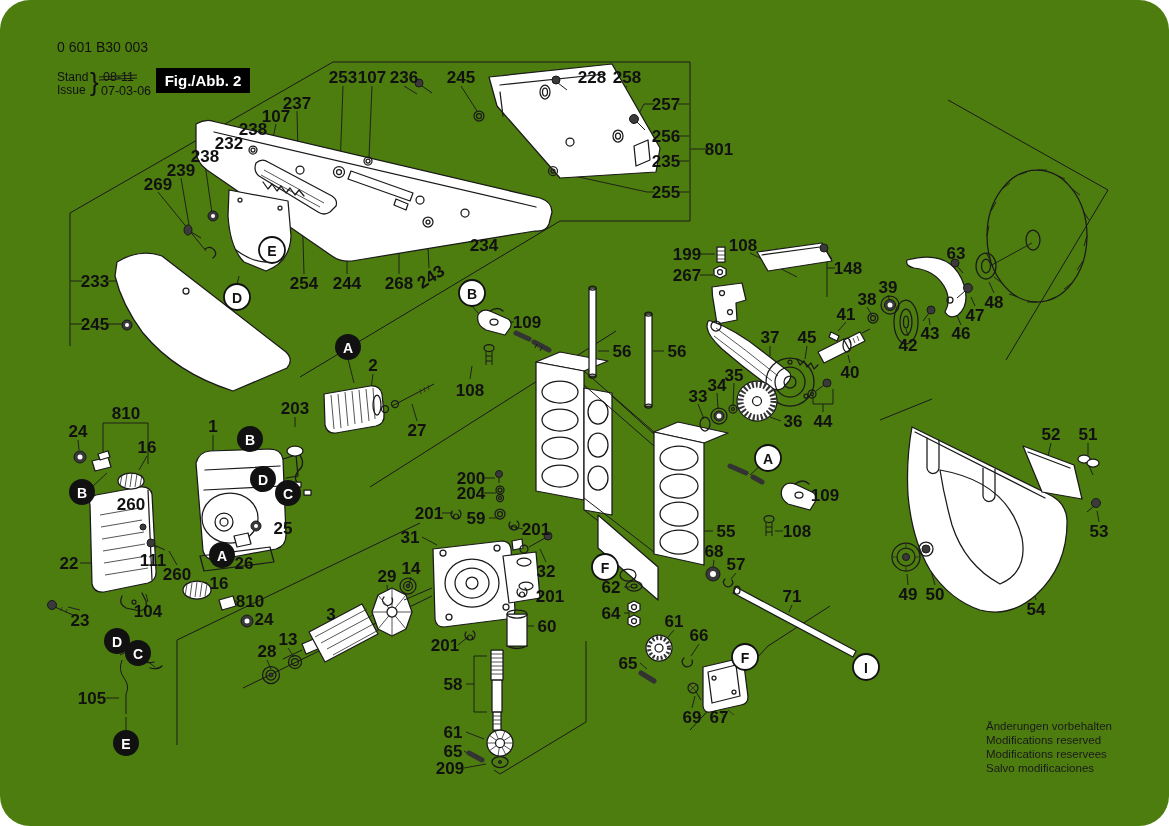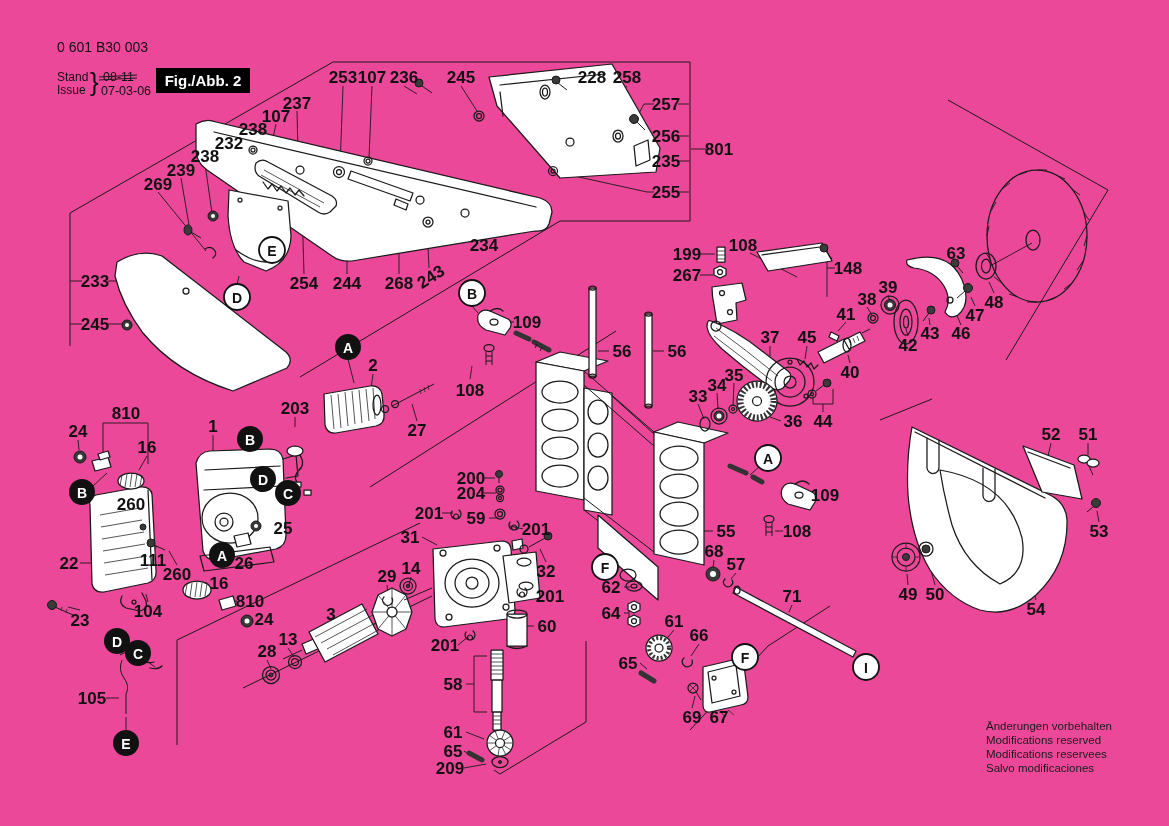--- a/index.html
+++ b/index.html
@@ -1,17 +1,17 @@
 <!DOCTYPE html>
 <html><head>
 <meta charset="utf-8">
 <style>
   html,body{margin:0;padding:0;background:#fff;}
-  .stage{position:relative;width:1169px;height:826px;background:#ec4899;overflow:hidden;
-         font-family:"Liberation Sans",sans-serif;}
+  .stage{position:relative;width:1169px;height:826px;background:#4d7c0f;overflow:hidden;
+         font-family:"Liberation Sans",sans-serif;border-radius:30px;}
   svg{position:absolute;left:0;top:0;}
   .ln{stroke:#1a1a1a;stroke-width:1;fill:none;}
   .ld{stroke:#1a1a1a;stroke-width:0.9;fill:none;}
   .pt{stroke:#1a1a1a;stroke-width:1.25;fill:#fff;stroke-linejoin:round;stroke-linecap:round;}
   .ptn{stroke:#1a1a1a;stroke-width:1.25;fill:none;stroke-linejoin:round;stroke-linecap:round;}
   .dk{stroke:#1a1a1a;stroke-width:1;fill:#3a3a3a;}
   .hz{stroke:#2a2a2a;stroke-width:0.8;fill:none;}
   .thick{stroke:#333;stroke-width:5;stroke-linecap:round;}
   text.hdr{fill:#111;}
   .plbl{font-family:"Liberation Sans",sans-serif;font-weight:700;font-size:17px;fill:#111;}

